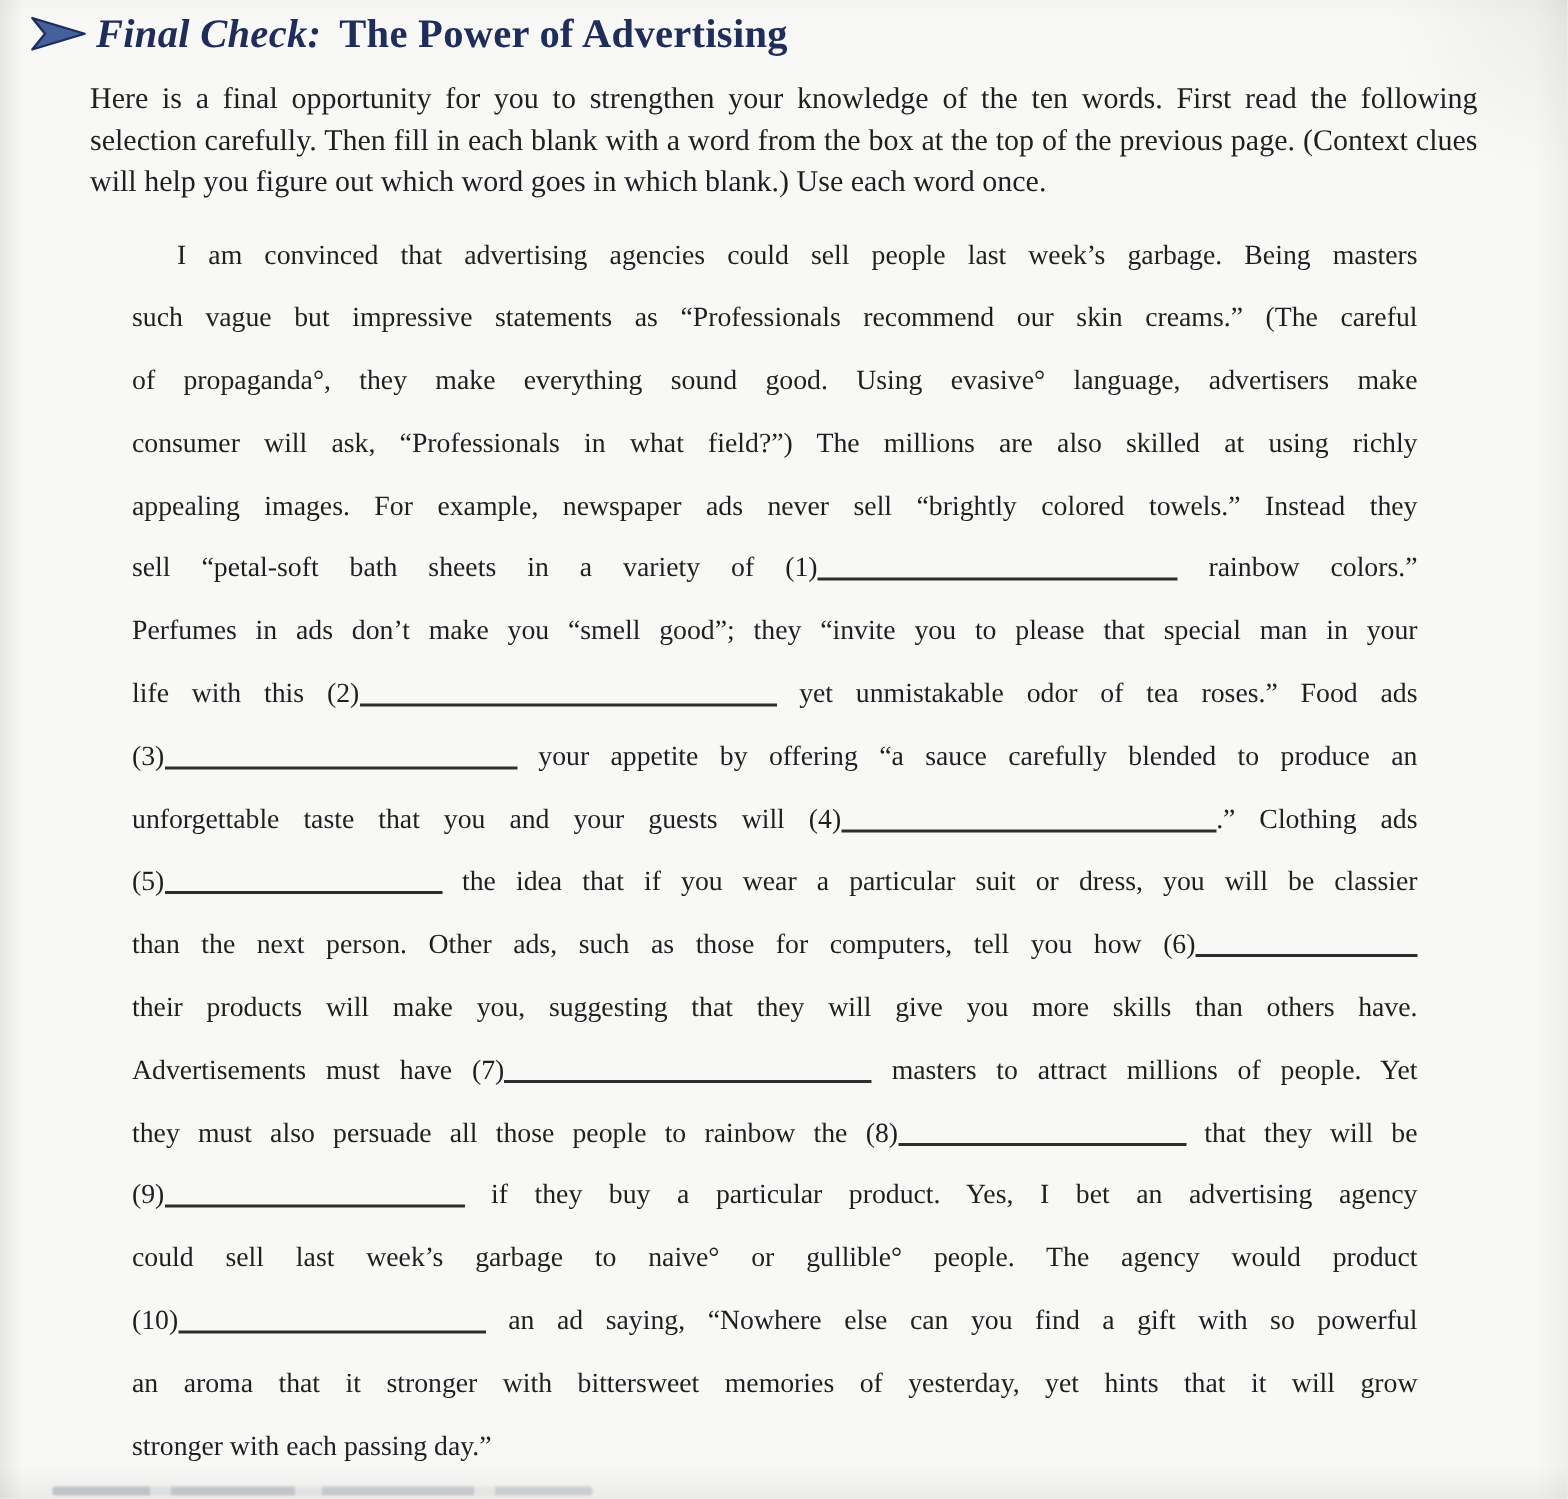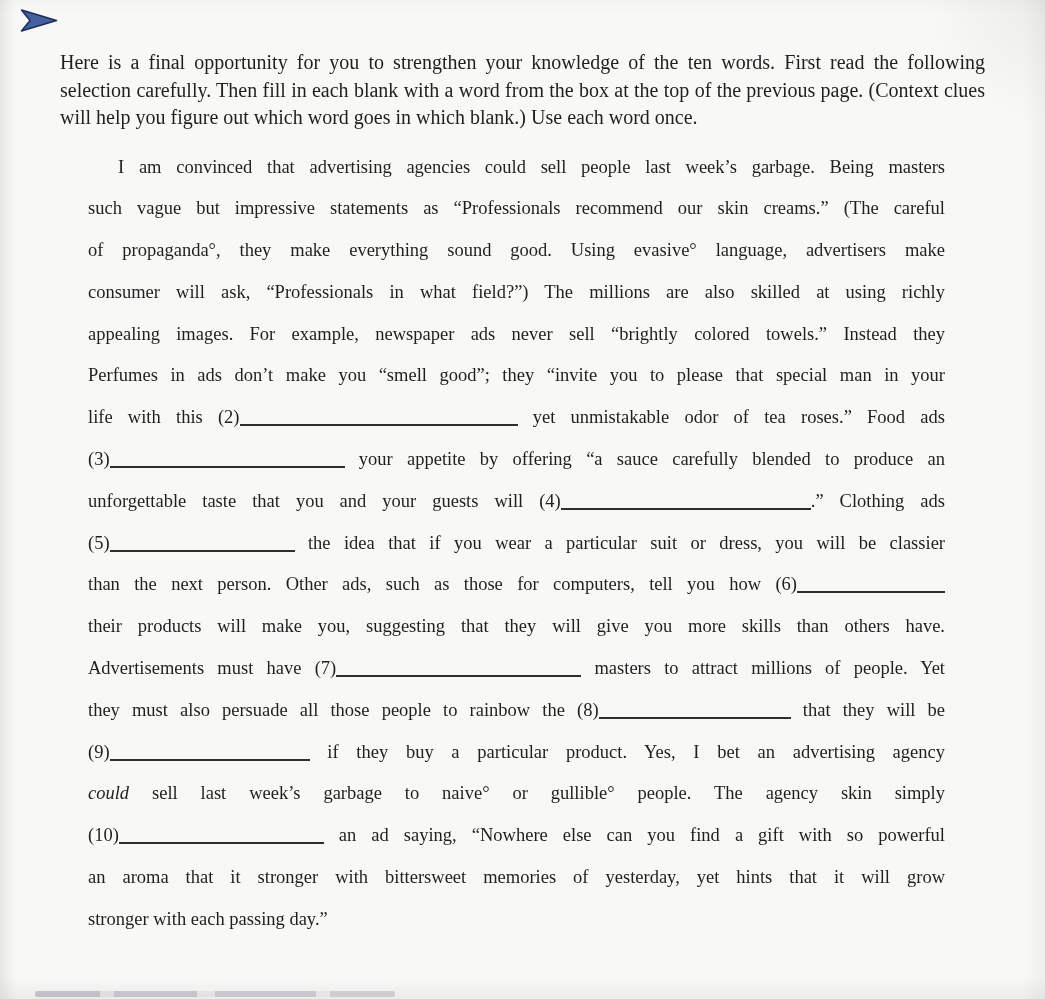--- a/index.html
+++ b/index.html
@@ -49,21 +49,21 @@
     font-size: 18.5px;
   }
   .line {
     height: 41.8px;
     line-height: 41.8px;
     text-align: justify;
     text-align-last: justify;
   }
   .line.indent { text-indent: 30px; }
   .line.no-justify { text-align: left; text-align-last: left; }
-  .it { font-style: italic; }
+  .it { }
   .blank-line {
     display: inline-block;
     height: 4px;
     border-bottom: 2px solid #2e2e2e;
     transform: translateY(3px);
   }
   .smudge {
     position: absolute;
     left: 35px;
     bottom: 2px;
@@ -82,41 +82,45 @@
 <body>
 
 <div class="page">
 
   <div class="hdr">
     <span class="arrow-wrap">
       <svg width="38" height="27" viewBox="0 0 38 27" aria-hidden="true">
         <path id="arrow-path" d="M1.5,3 L36.5,13.5 L1.5,24 L10,13.5 Z" fill="#44619e" stroke="#1f2c5a" stroke-width="1.5" stroke-linejoin="round"></path>
       </svg>
     </span>
+    <h1 class="title" style="color: rgb(32, 45, 91);">
+      <span class="t-label">Final Check:</span><span class="t-rest">The Power of Advertising</span>
+    </h1>
   </div>
 
   <p class="intro">Here is a final opportunity for you to strengthen your knowledge of the ten words. First read the following selection carefully. Then fill in each blank with a word from the box at the top of the previous page. (Context clues will help you figure out which word goes in which blank.) Use each word once.</p>
 
   <div class="passage" id="passage" style="color: rgb(31, 31, 31);">
       <div class="line indent"><span>I am convinced that advertising agencies could sell people last week’s garbage. Being masters</span></div>
       <div class="line"><span>such vague but impressive statements as “Professionals recommend our skin creams.” (The careful</span></div>
       <div class="line"><span>of propaganda°, they make everything sound good. Using evasive° language, advertisers make</span></div>
       <div class="line"><span>consumer will ask, “Professionals in what field?”) The millions are also skilled at using richly</span></div>
       <div class="line"><span>appealing images. For example, newspaper ads never sell “brightly colored towels.” Instead they</span></div>
+      <div class="line"><span>sell “petal-soft bath sheets in a variety of </span><span>(1)</span><span class="blank-line" style="width: 240px;"></span><span> rainbow colors.”</span></div>
       <div class="line"><span>Perfumes in ads don’t make you “smell good”; they “invite you to please that special man in your</span></div>
       <div class="line"><span>life with this </span><span>(2)</span><span class="blank-line" style="width: 278px;"></span><span> yet unmistakable odor of tea roses.” Food ads</span></div>
       <div class="line"><span>(3)</span><span class="blank-line" style="width: 235px;"></span><span> your appetite by offering “a sauce carefully blended to produce an</span></div>
       <div class="line"><span>unforgettable taste that you and your guests will </span><span>(4)</span><span class="blank-line" style="width: 250px;"></span><span>.” Clothing ads</span></div>
       <div class="line"><span>(5)</span><span class="blank-line" style="width: 185px;"></span><span> the idea that if you wear a particular suit or dress, you will be classier</span></div>
       <div class="line"><span>than the next person. Other ads, such as those for computers, tell you how </span><span>(6)</span><span class="blank-line" style="width: 148px;"></span></div>
       <div class="line"><span>their products will make you, suggesting that they will give you more skills than others have.</span></div>
       <div class="line"><span>Advertisements must have </span><span>(7)</span><span class="blank-line" style="width: 245px;"></span><span> masters to attract millions of people. Yet</span></div>
       <div class="line"><span>they must also persuade all those people to rainbow the </span><span>(8)</span><span class="blank-line" style="width: 192px;"></span><span> that they will be</span></div>
       <div class="line"><span>(9)</span><span class="blank-line" style="width: 200px;"></span><span> if they buy a particular product. Yes, I bet an advertising agency</span></div>
-      <div class="line"><span class="it">could</span><span> sell last week’s garbage to naive° or gullible° people. The agency skin simply</span></div>
+      <div class="line"><span class="it">could</span><span> sell last week’s garbage to naive° or gullible° people. The agency would product</span></div>
       <div class="line"><span>(10)</span><span class="blank-line" style="width: 205px;"></span><span> an ad saying, “Nowhere else can you find a gift with so powerful</span></div>
       <div class="line"><span>an aroma that it stronger with bittersweet memories of yesterday, yet hints that it will grow</span></div>
       <div class="line no-justify"><span>stronger with each passing day.”</span></div>
     </div>
 
   <div class="smudge"></div>
 
 </div>
 
 </body></html>

